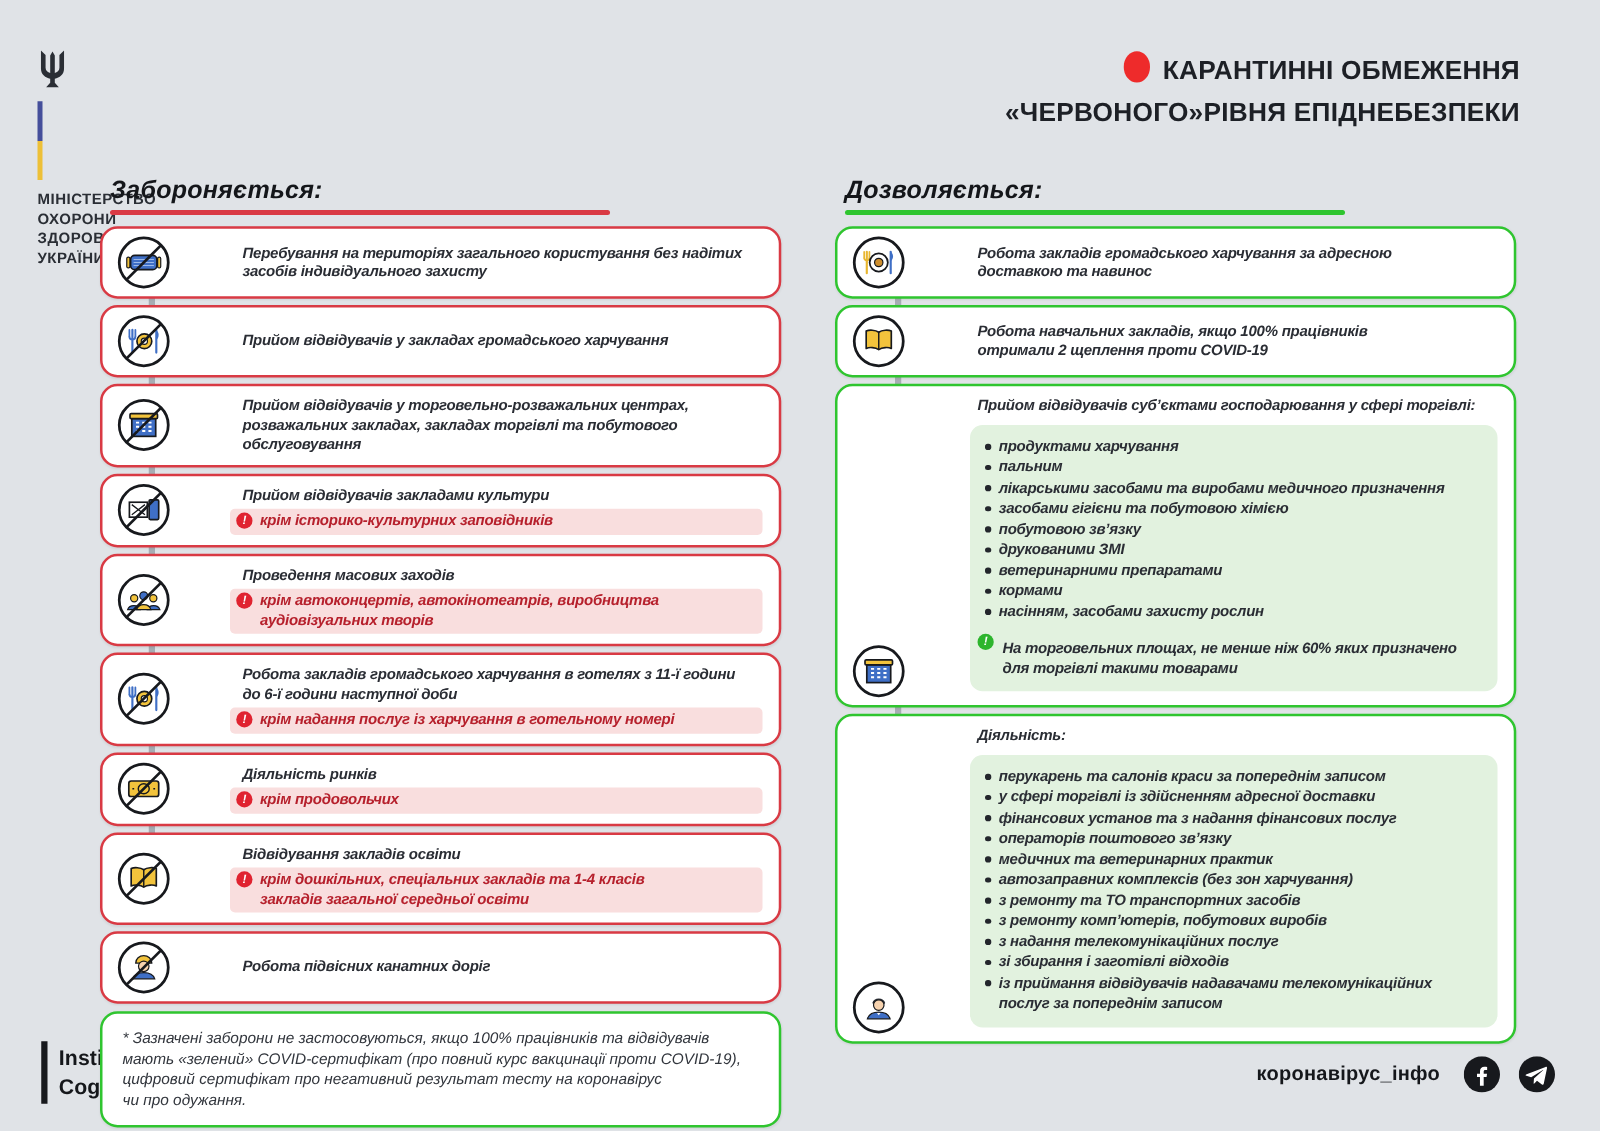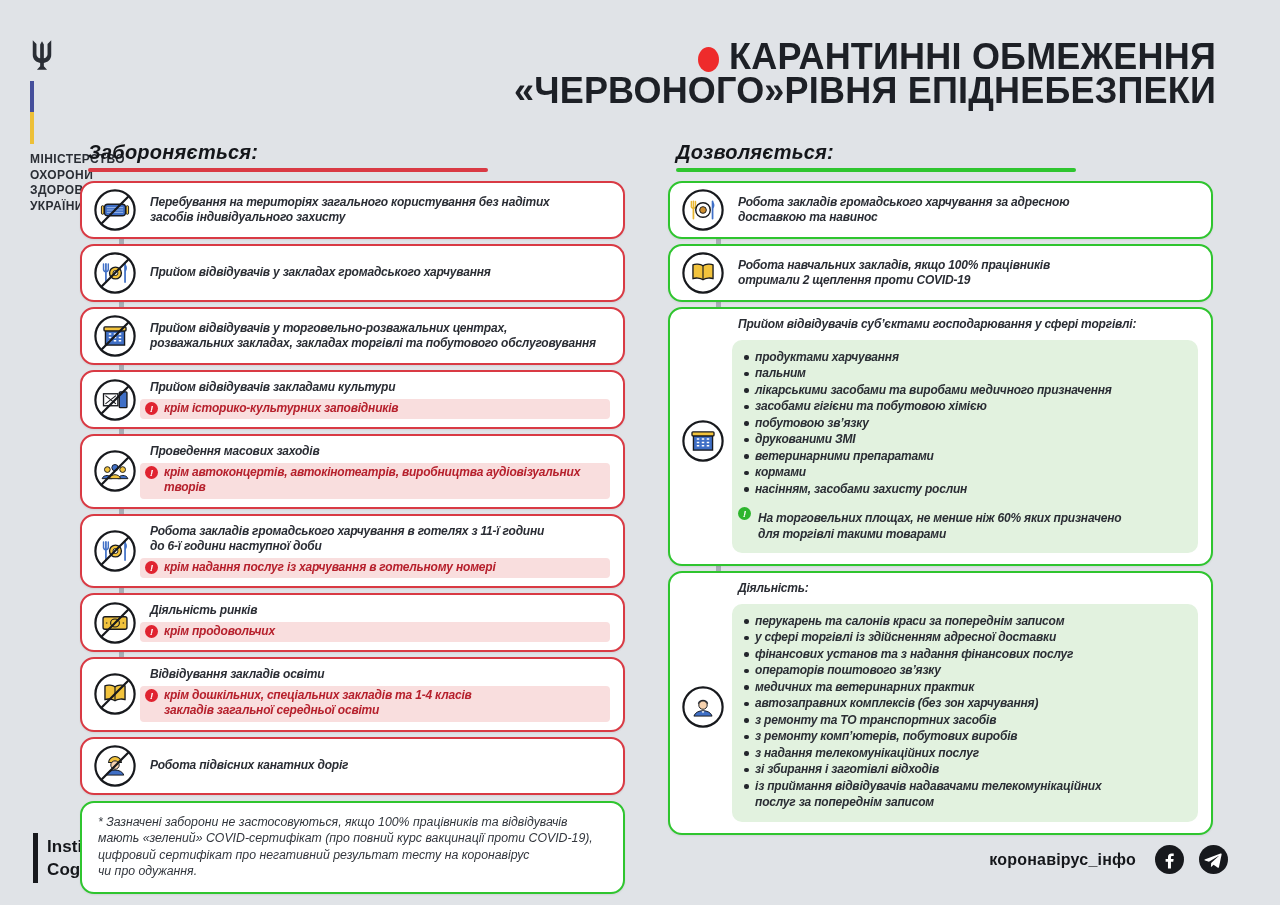--- a/index.html
+++ b/index.html
@@ -6,21 +6,21 @@
   html,body { background:#c9cdd2; }
   body { font-family:"Liberation Sans", sans-serif; }
   .poster { position:relative; width:1280px; height:905px; background:#e0e3e7; overflow:hidden; }
 
   
   .ministry { position:absolute; left:30px; top:36px; display:flex; gap:8px; align-items:flex-start;flex-direction:column; }
   .trident-svg { width:24px; height:34px; margin-top:3px; }
   .ministry-bar { width:3.5px; height:63px; background:linear-gradient(to bottom,#454f9b 0 50%,#edc038 50% 100%); }
   .ministry-name { font-size:12px; font-weight:700; line-height:15.5px; letter-spacing:.4px; color:#2a2e35; white-space:pre-line; }
 
-  .title-block { position:absolute; top:40px; right:64px; text-align:right; font-size:36px; line-height:34px; font-weight:800; color:#1d2026; letter-spacing:.2px; }
+  .title-block { position:absolute; top:40px; right:64px; text-align:right; font-size:21px; line-height:34px; font-weight:800; color:#1d2026; letter-spacing:.2px; }
   .red-dot { display:inline-block; width:21px; height:25px; border-radius:50%; background:#ee2b2b; margin-right:10px; vertical-align:-3px; }
   .title-text { white-space:pre-line; }
 
   
   .col { position:absolute; top:141px; width:545px;font-style:italic; }
   .col.left  { left:80px; }
   .col.right { left:668px; }
   .col-heading { font-size:20px; font-weight:800; color:#14161a; margin-left:8px; letter-spacing:.2px; }
   .col-rule { height:4px; width:400px; border-radius:2px; margin:4px 0 9px 8px; }
   .col.left  .col-rule { background:#d93a44; }
@@ -28,23 +28,23 @@
 
   .connector { position:absolute; width:5px; background:#a7adb4; z-index:0; }
   .connector.left-line  { left:119px; top:200px; height:520px; }
   .connector.right-line { left:716px; top:200px; height:405px; }
 
   .cards { display:flex; flex-direction:column; gap:5px; }
   .card { position:relative; z-index:1; background:#fff; border:2.5px solid #d93a44; border-radius:14px;
           padding:5px 13px 5px 11px; display:flex; align-items:center; gap:13px;
           box-shadow:0 1px 2px rgba(0,0,0,.07); min-height:56px; }
   .card.green { border-color:#2fc52f; }
-  .card.top-align { align-items:center; }
+  .card.top-align { align-items:flex-end; }
   .card.top-align .badge { margin-top:9px; }
-  .card-body { flex:1; min-width:0; padding:3px 0; }
+  .card-body { flex:1; min-width:0; padding:3px 0;margin-left:44px; }
 
   .badge { width:44px; height:44px; flex:none; }
   .ring { fill:#fff; stroke:#17191d; stroke-width:2.3; }
   .strike { stroke:#17191d; stroke-width:2.3; stroke-linecap:round; }
 
   .card-text { font-size:12px; font-weight:700; line-height:15.5px; letter-spacing:-0.2px; color:#2a2d34; white-space:pre-line; }
 
   .exception { display:flex; gap:6px; align-items:flex-start; background:#f9dede; border-radius:4px;
                margin:3px 0 0 -10px; padding:2px 6px 3px 5px; }
   .exception-text { font-size:12px; font-weight:700; line-height:15.5px; letter-spacing:-0.2px; color:#b6202c; white-space:pre-line; }
@@ -64,21 +64,21 @@
   .note-text { font-size:12px; font-weight:600; line-height:16px; letter-spacing:-0.2px; color:#2a2d34; white-space:pre-line; }
 
   .card.footnote { display:block; padding:11px 16px 12px; margin-top:1px; }
   .footnote-text { font-size:12.3px; font-weight:400; line-height:16.5px; color:#32363d; white-space:pre-line; }
 
   
   .icm { position:absolute; left:33px; top:833px; display:flex; gap:9px; }
   .icm-bar { width:5px; height:50px; background:#17191d; }
   .icm-text { font-size:17px; font-weight:800; line-height:23px; color:#15171b; white-space:pre-line; margin-top:2px; letter-spacing:.1px; }
 
-  .social { position:absolute; right:52px; top:845px; display:flex; align-items:center; gap:15px; }
+  .social { position:absolute; right:36px; top:845px; display:flex; align-items:center; gap:15px; }
   .social-handle { font-size:16px; font-weight:800; color:#15171b; margin-right:4px; letter-spacing:.2px; }
   .social-icon { width:29px; height:29px; cursor:pointer; }
 </style>
 </head>
 <body>
 
 <div class="poster">
 
   <div class="ministry">
     <svg class="trident-svg" viewBox="0 0 26 36">

